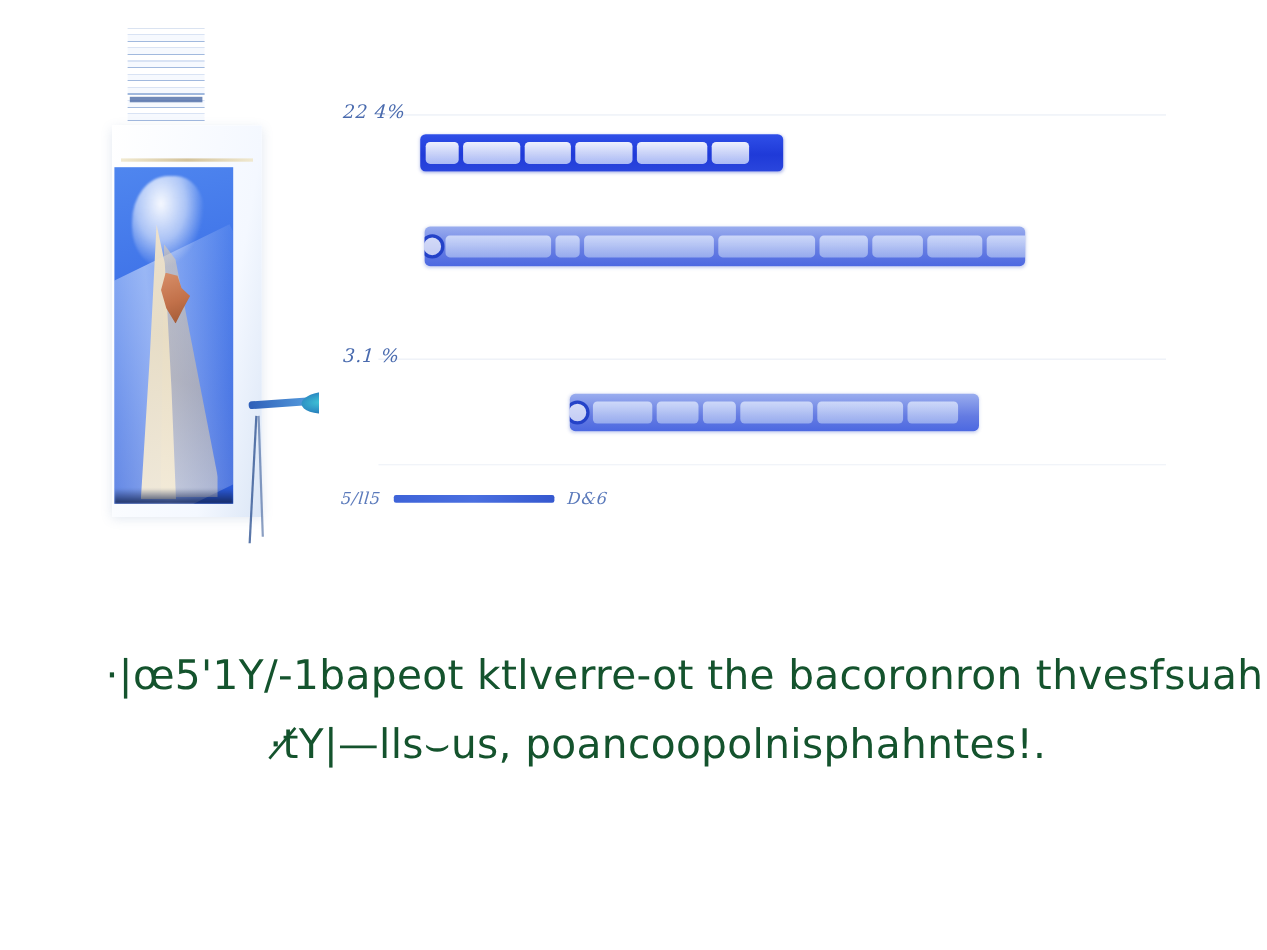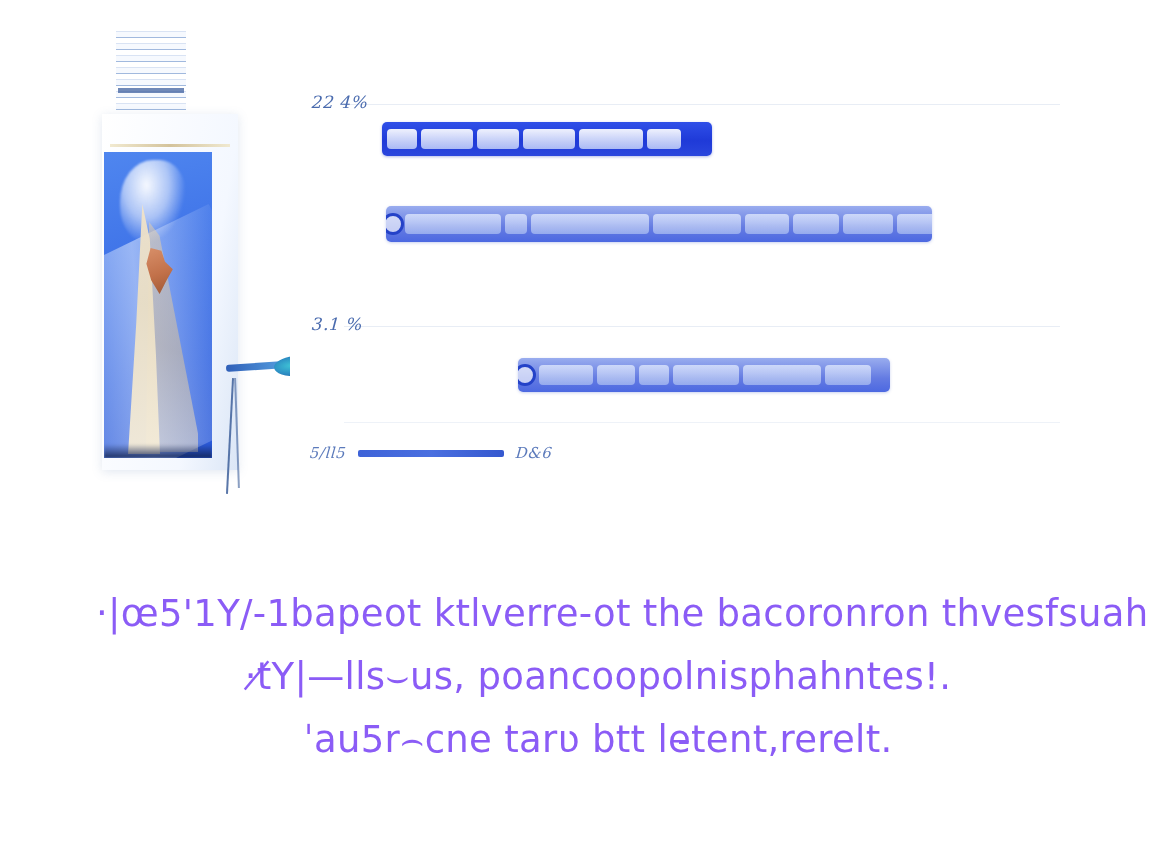--- a/index.html
+++ b/index.html
@@ -293,21 +293,21 @@
     border-radius: 2px;
   }
 
   
   .caption {
     position: absolute;
     left: 96px;
     top: 582px;
     width: 1004px;
     text-align: center;
-    color: #8b5cf6;
+    color: #14532d;
     font-size: 37px;
     line-height: 63px;
     font-family: "DejaVu Sans", sans-serif;
     font-weight: 400;
     letter-spacing: 0.3px;
   }
   .caption-line { display: block; white-space: nowrap; }
   .caption-line.l1 { text-align: left; }
   .caption-line.l2,
   .caption-line.l3 { text-align: center; }
@@ -401,17 +401,16 @@
 
   <div class="legend">
     <span class="legend-text">5/ll5</span>
     <span class="legend-swatch"></span>
     <span class="legend-text">D&amp;6</span>
   </div>
 
   <div class="caption">
     <span class="caption-line l1">·|œ5'1Y/-1bapeot ktlverre-ot the bacoronron thvesfsuah</span>
     <span class="caption-line l2">·t̸Y|—lls⌣us, poancoopolnisphahntes!.</span>
-    <span class="caption-line l3">ˈau5r⌢ϲne tarʋ btt le̵tent,rerelt.</span>
   </div>
 
 
 </div>
 
 </body></html>

